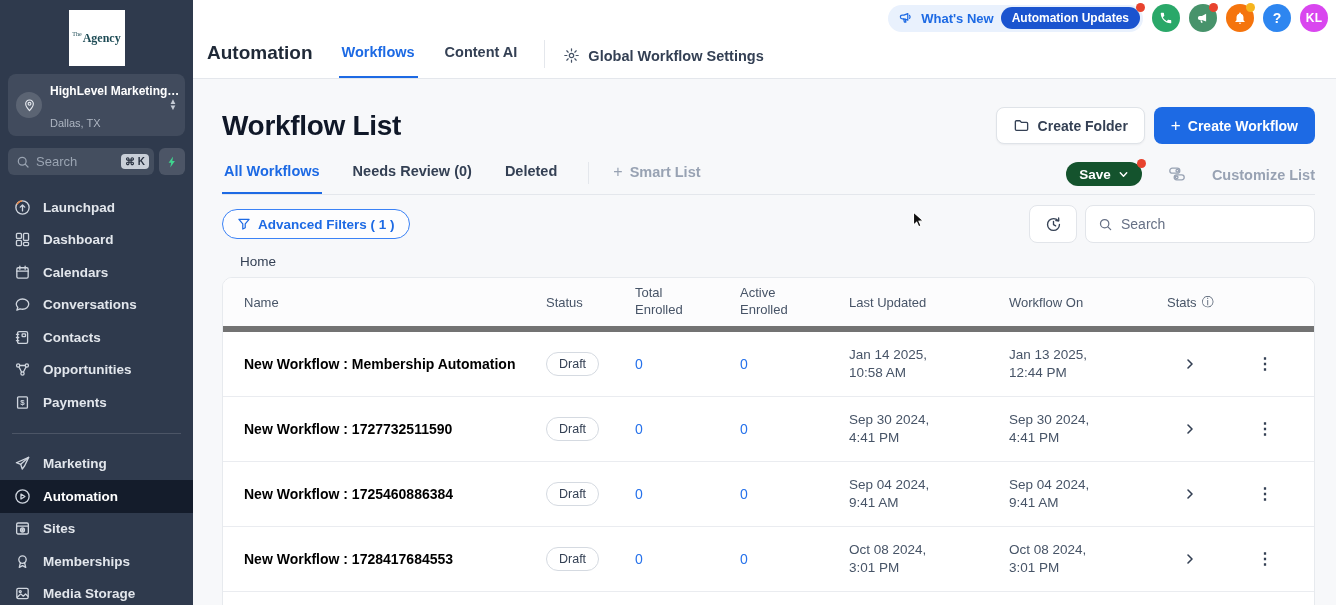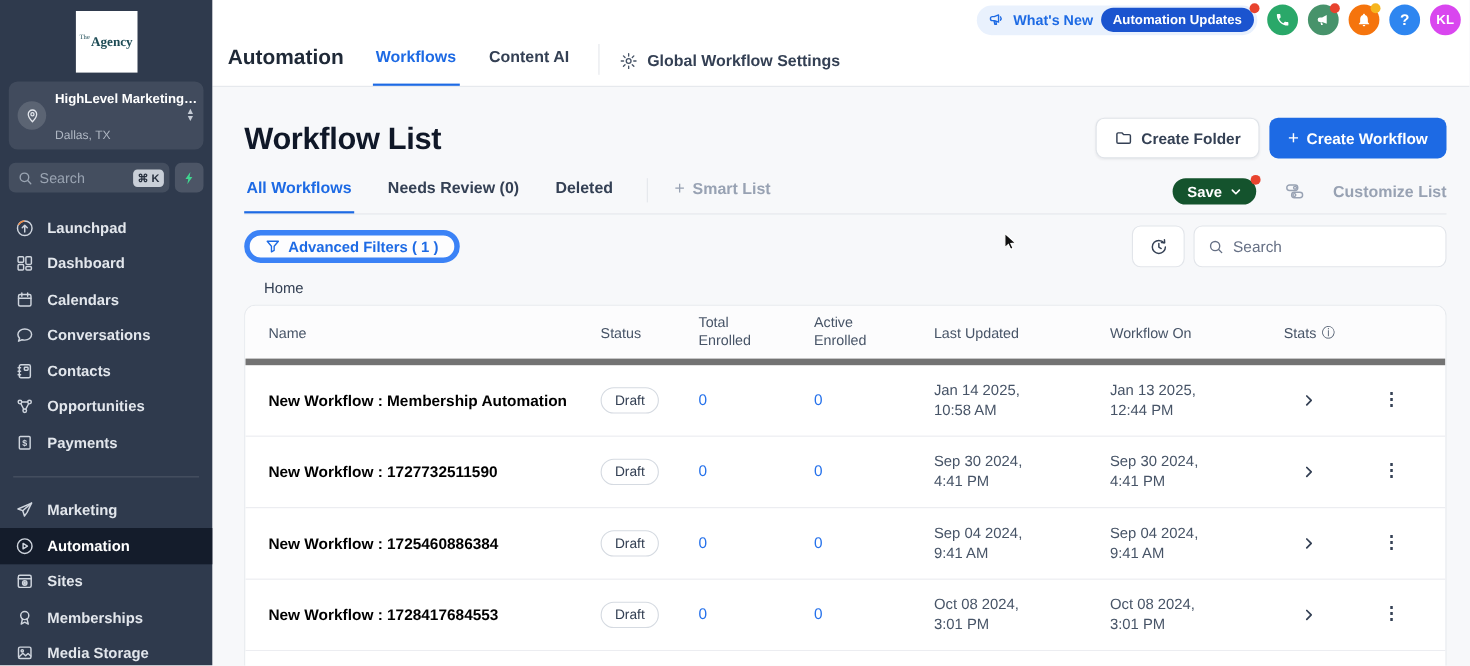--- a/index.html
+++ b/index.html
@@ -70,21 +70,21 @@
   .pg-tab.t2, .pg-tab.t3 { font-weight:600; }
   .tabs-vdiv { width:1px; height:22px; background:#e4e7ec; margin:0 24px 10px 0; }
   .smart-list { display:flex; align-items:center; gap:7px; color:#98a2b3; font-size:14.5px; font-weight:600; padding-bottom:13px; cursor:default; }
   .smart-list .plus { font-size:16px; font-weight:400; }
   .tabs-right { margin-left:auto; display:flex; align-items:center; gap:26px; padding-bottom:8px; }
   .save-btn { position:relative; background:#14532d; color:#fff; height:24px; border-radius:15px; display:flex; align-items:center; gap:7px; padding:0 13px; font-size:13.5px; font-weight:700; cursor:pointer; }
   .save-dot { position:absolute; top:-3px; right:-4px; width:9px; height:9px; border-radius:50%; background:#e8432e; }
   .customize { display:flex; align-items:flex-end; gap:26px; color:#98a2b3; font-size:14.5px; font-weight:600; cursor:default; }
 
   .filter-row { margin-top:10px; display:flex; align-items:center; justify-content:space-between; }
-  .adv-filters { height:30px; display:flex; align-items:center; gap:7px; background:#fdfdfe; border:5px solid #3b82f6; border-radius:16px; padding:0 14px; color:#1d6ae4; font-size:13.5px; font-weight:700; cursor:pointer; }
+  .adv-filters { height:30px; display:flex; align-items:center; gap:7px; background:#fdfdfe; border:1px solid #3b82f6; border-radius:16px; padding:0 14px; color:#1d6ae4; font-size:13.5px; font-weight:700; cursor:pointer; }
   .filter-right { display:flex; gap:8px; }
   .history-btn { width:48px; height:38px; background:#fff; border:1px solid #e2e5ea; border-radius:8px; display:flex; align-items:center; justify-content:center; color:#344054; cursor:pointer; }
   .tbl-search { width:230px; height:38px; background:#fff; border:1px solid #e2e5ea; border-radius:8px; display:flex; align-items:center; gap:8px; padding:0 12px; color:#667085; }
   .tbl-search input { border:none; outline:none; font-size:14px; color:#344054; flex:1; min-width:0; font-family:inherit; background:transparent; }
   .tbl-search input::placeholder { color:#667085; }
 
   .breadcrumb { margin:11px 0 8px 18px; font-size:13.5px; font-weight:500; color:#344054; }
 
   .table-card { background:#fff; border:1px solid #e7eaee; border-radius:10px 10px 0 0; height:360px; overflow:hidden; }
   .trow { display:grid; grid-template-columns:323px 89px 105px 109px 160px 158px 80px 1fr; align-items:center; }

